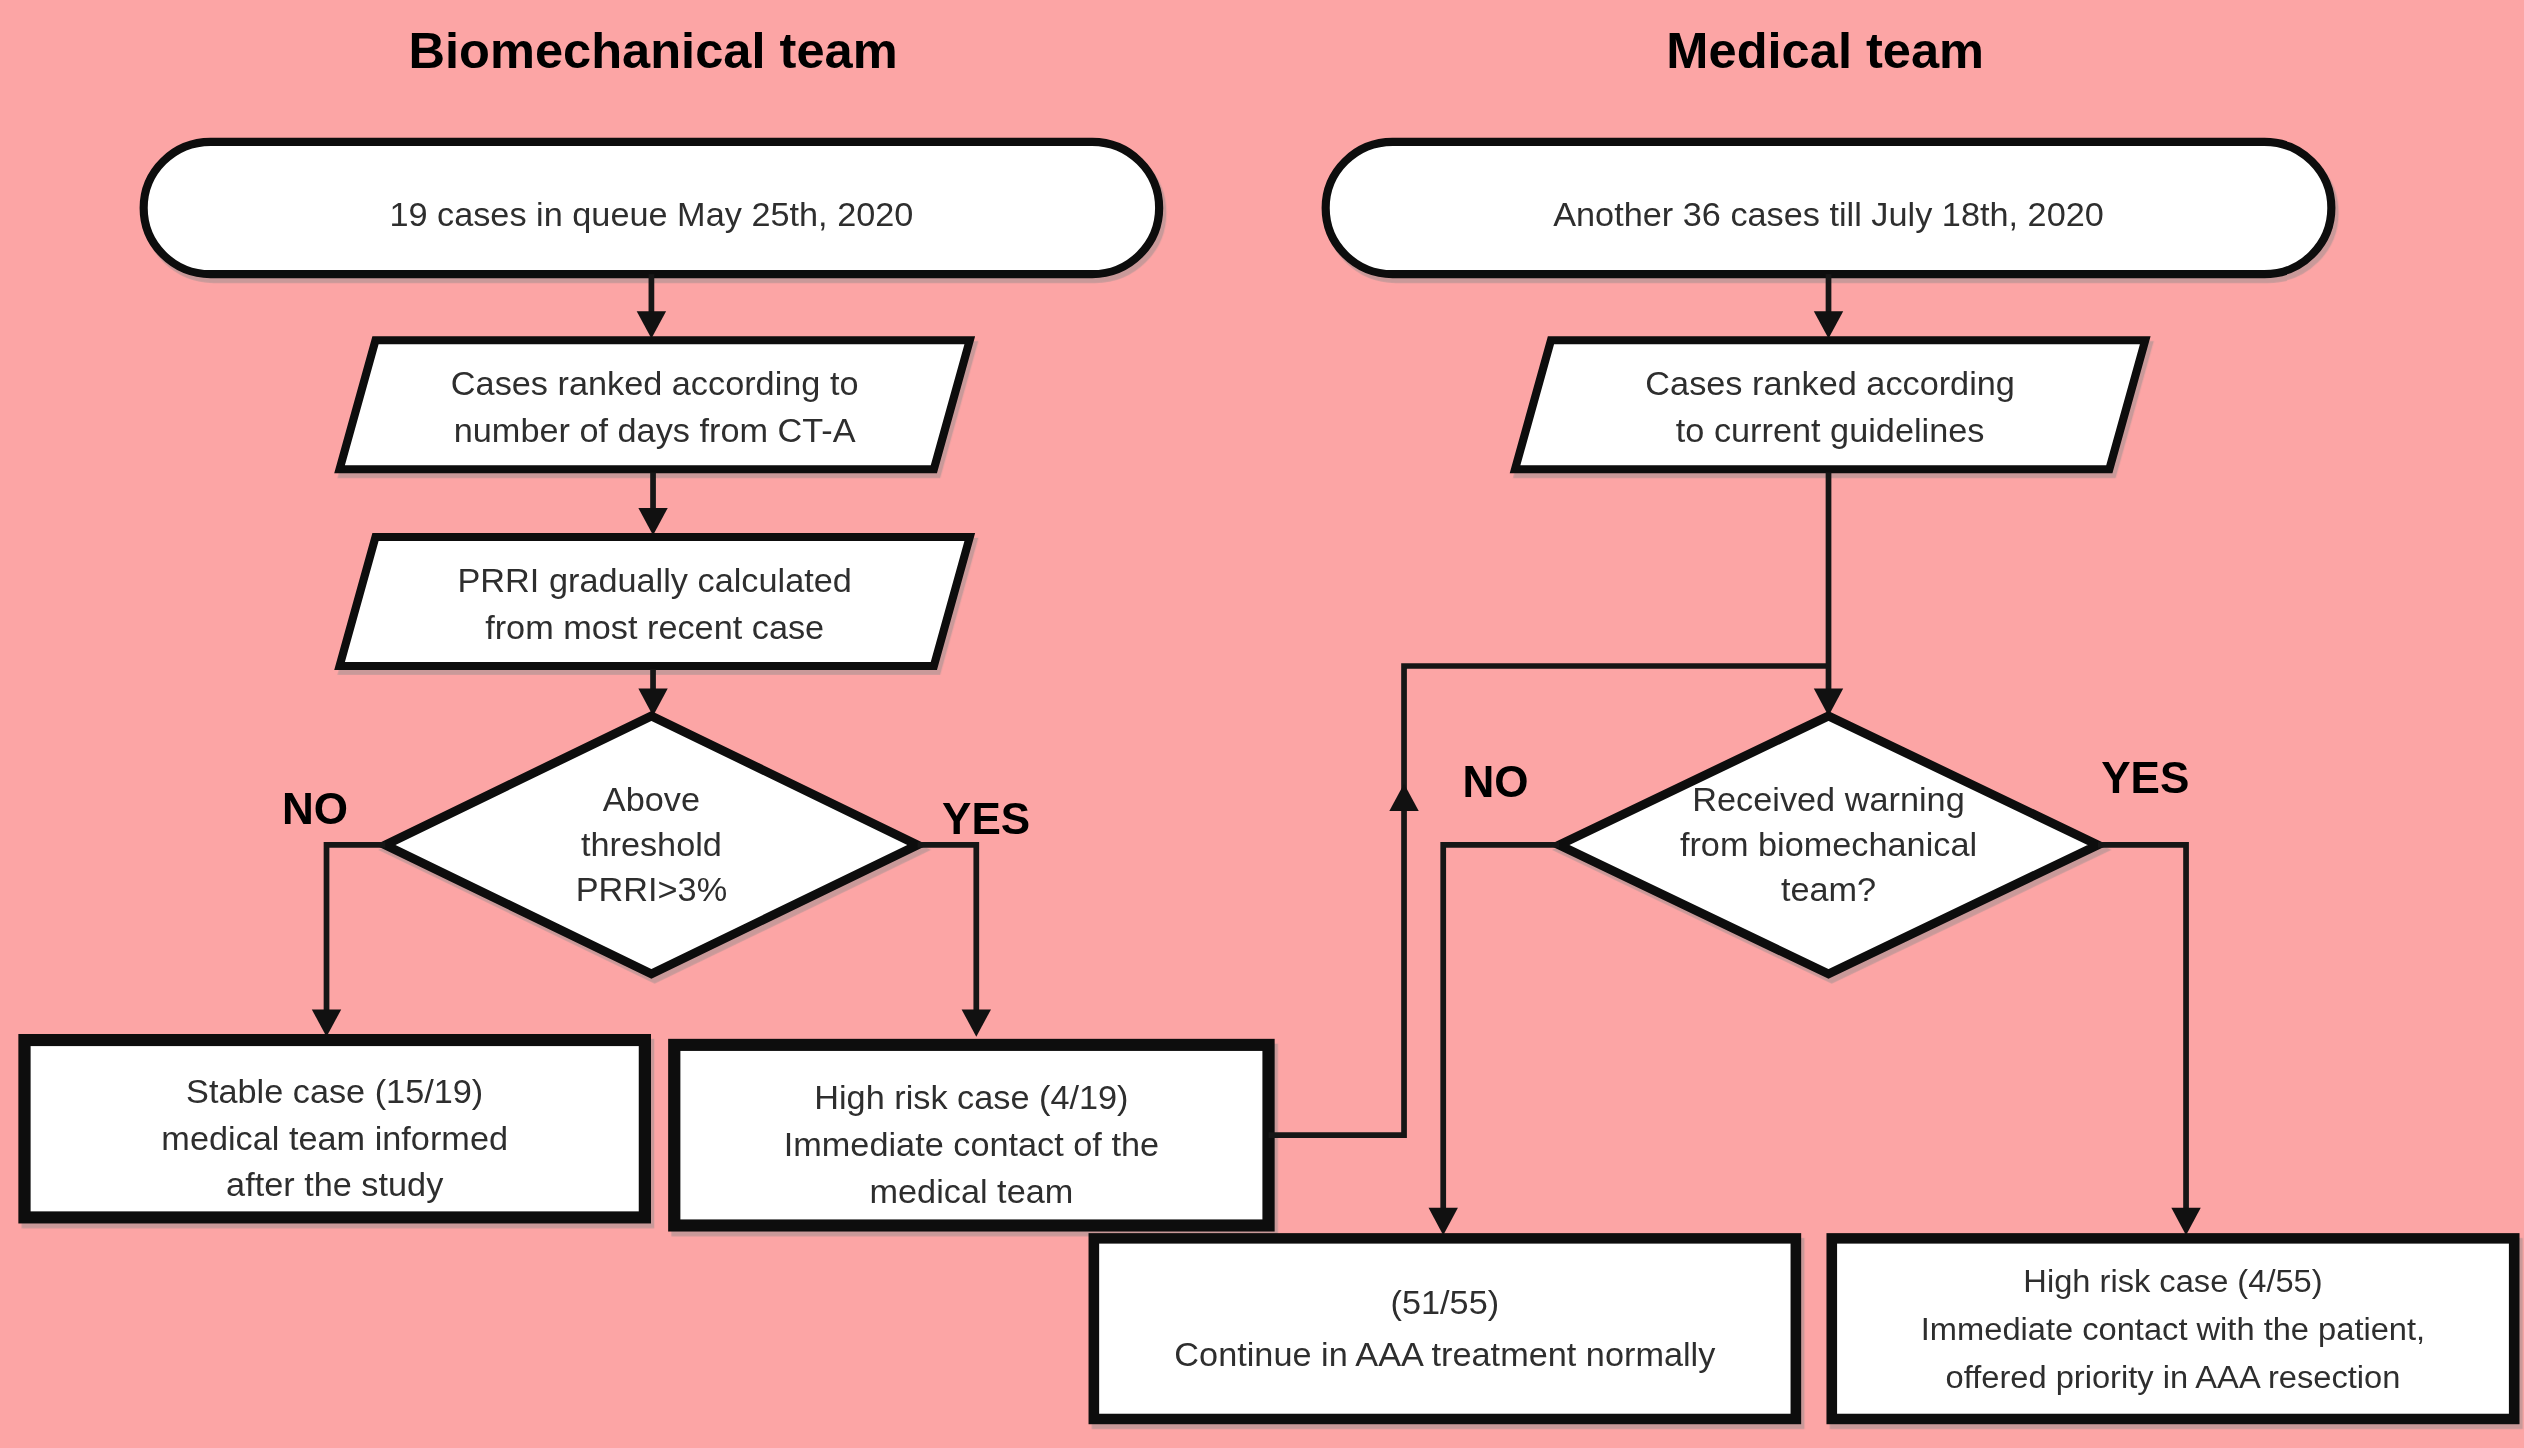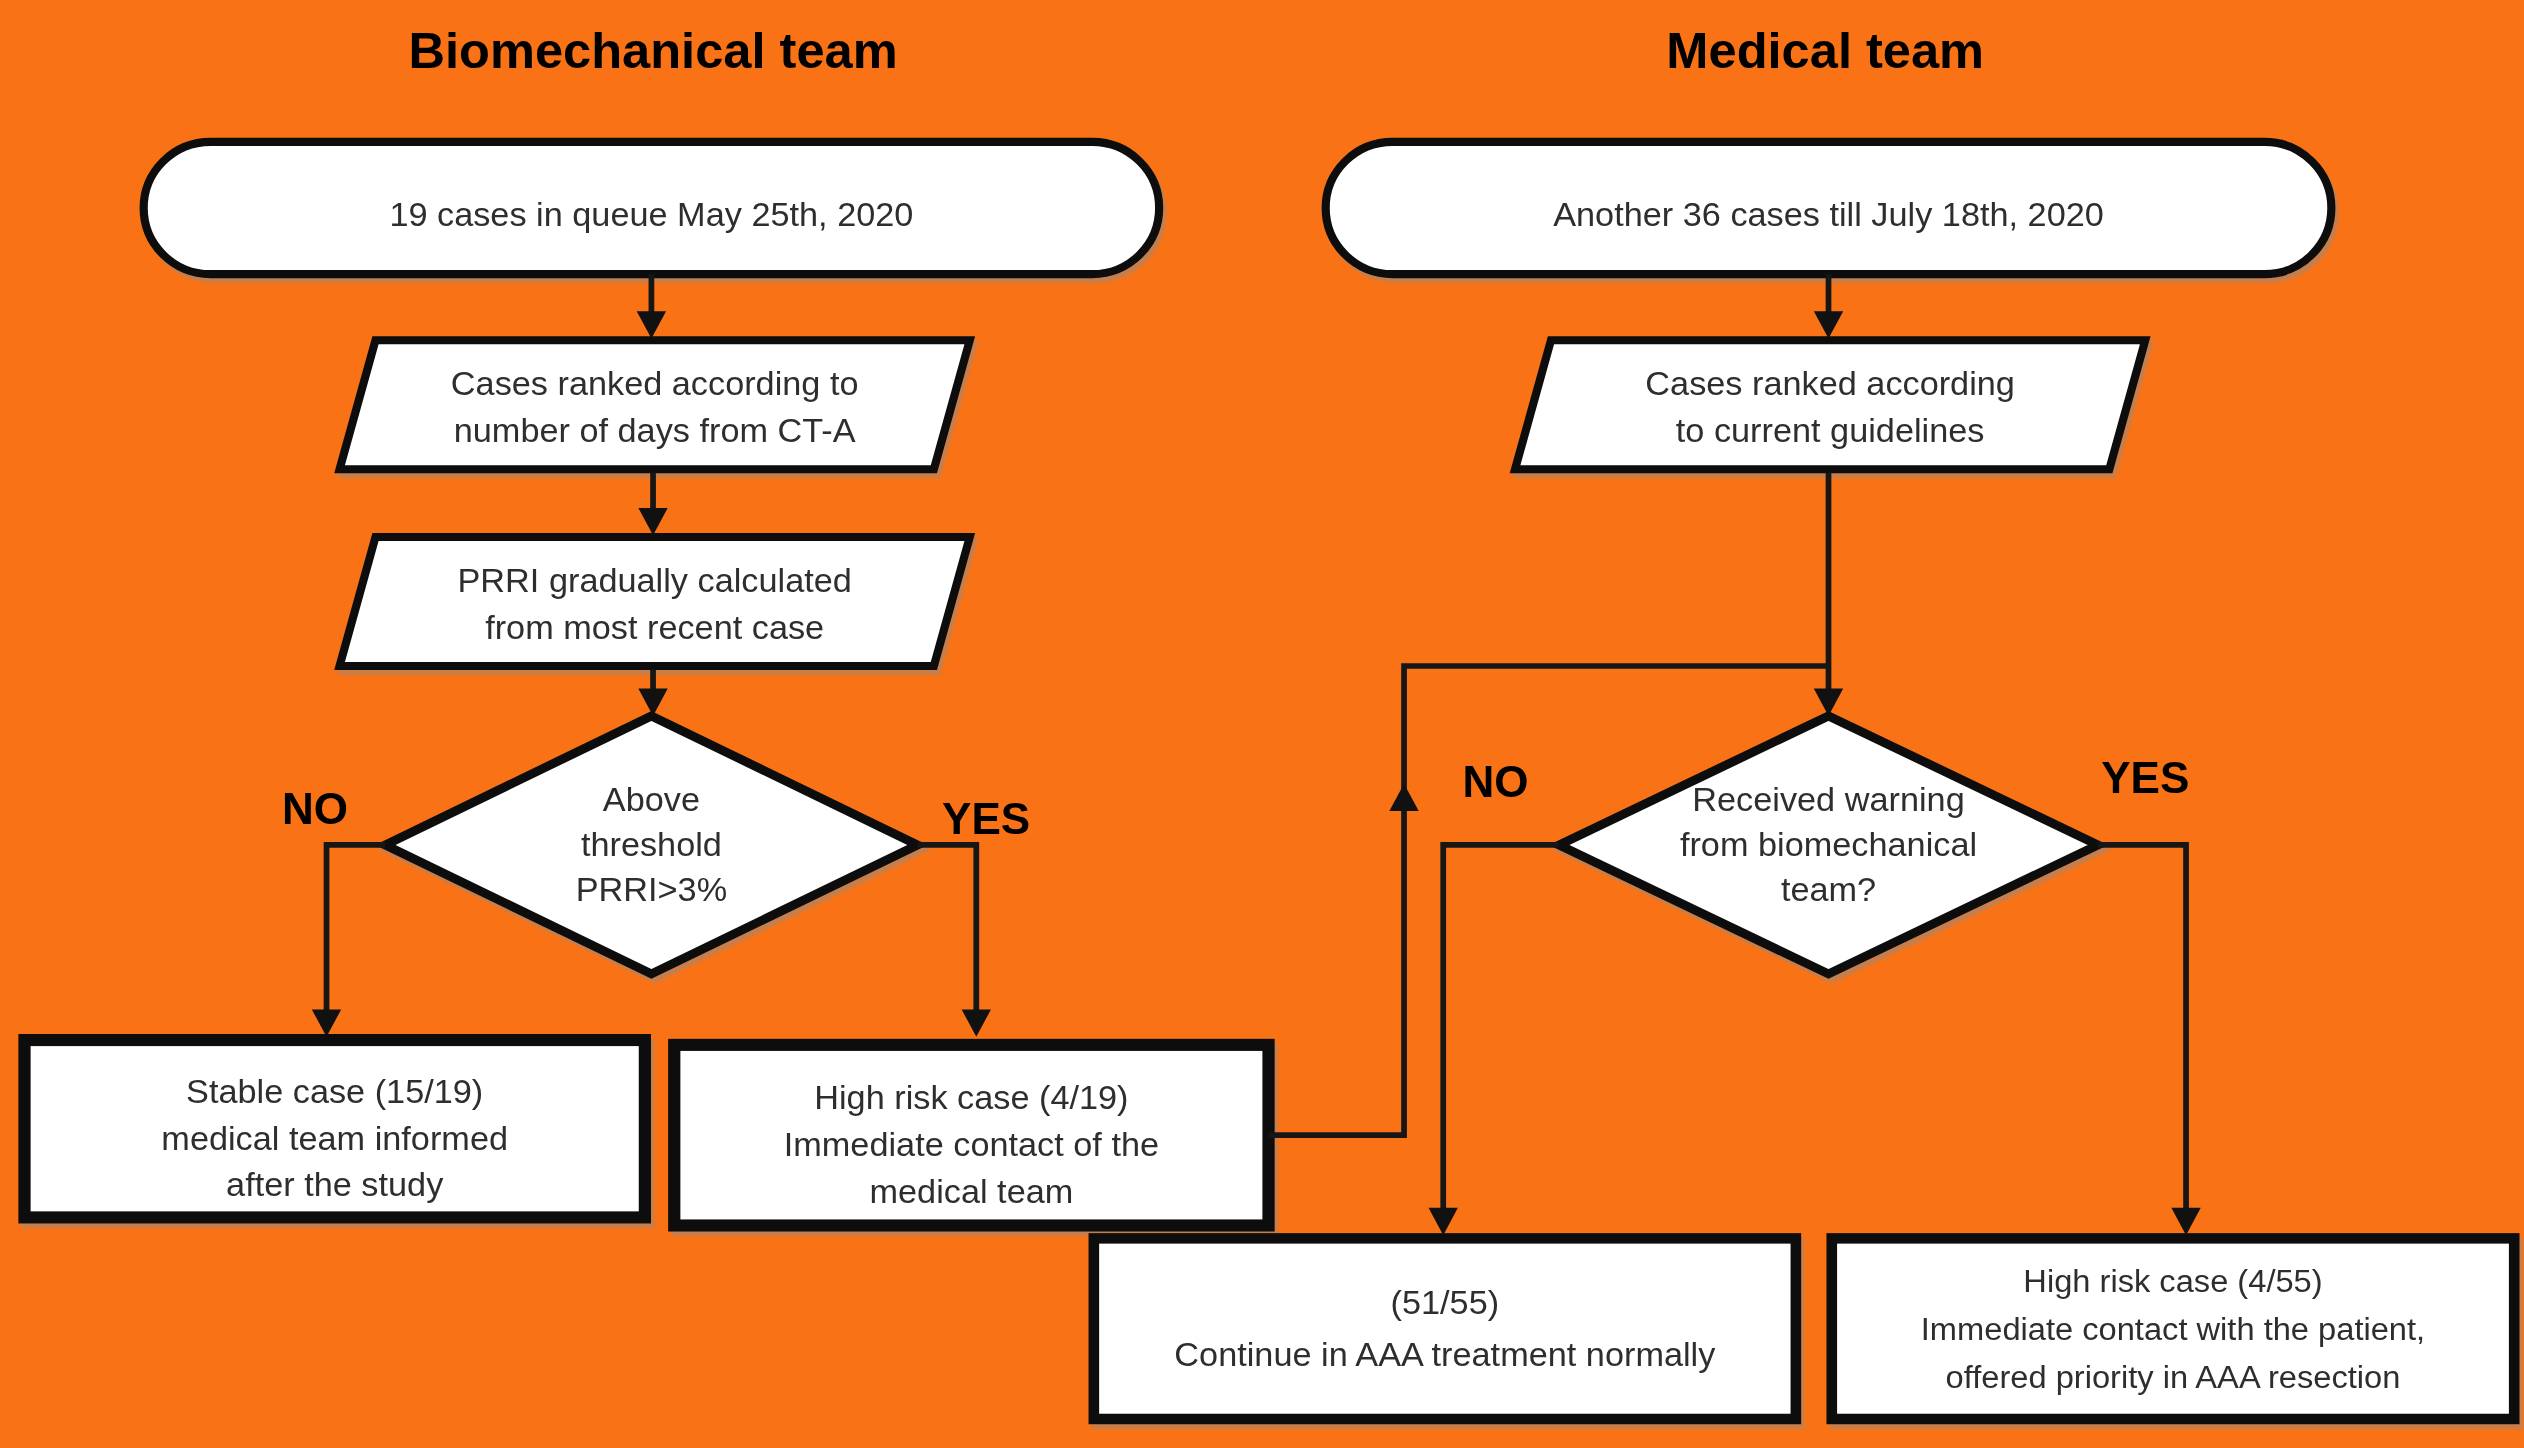--- a/index.html
+++ b/index.html
@@ -6,21 +6,21 @@
     margin: 0;
     padding: 0;
     background: #ffffff;
     width: 100%;
     height: 100%;
     overflow: hidden;
   }
   .stage {
     width: 100vw;
     height: 100vh;
-    background: #f97316;
+    background: #fca5a5;
   }
   svg { display: block; width: 100%; height: 100%; }
 
   .shape {
     fill: #ffffff;
     stroke: #0d0d0d;
     filter: drop-shadow(2px 3px 0 rgba(140,140,140,0.45));
   }
   .terminator { stroke-width: 5; }
   .process    { stroke-width: 5; }

